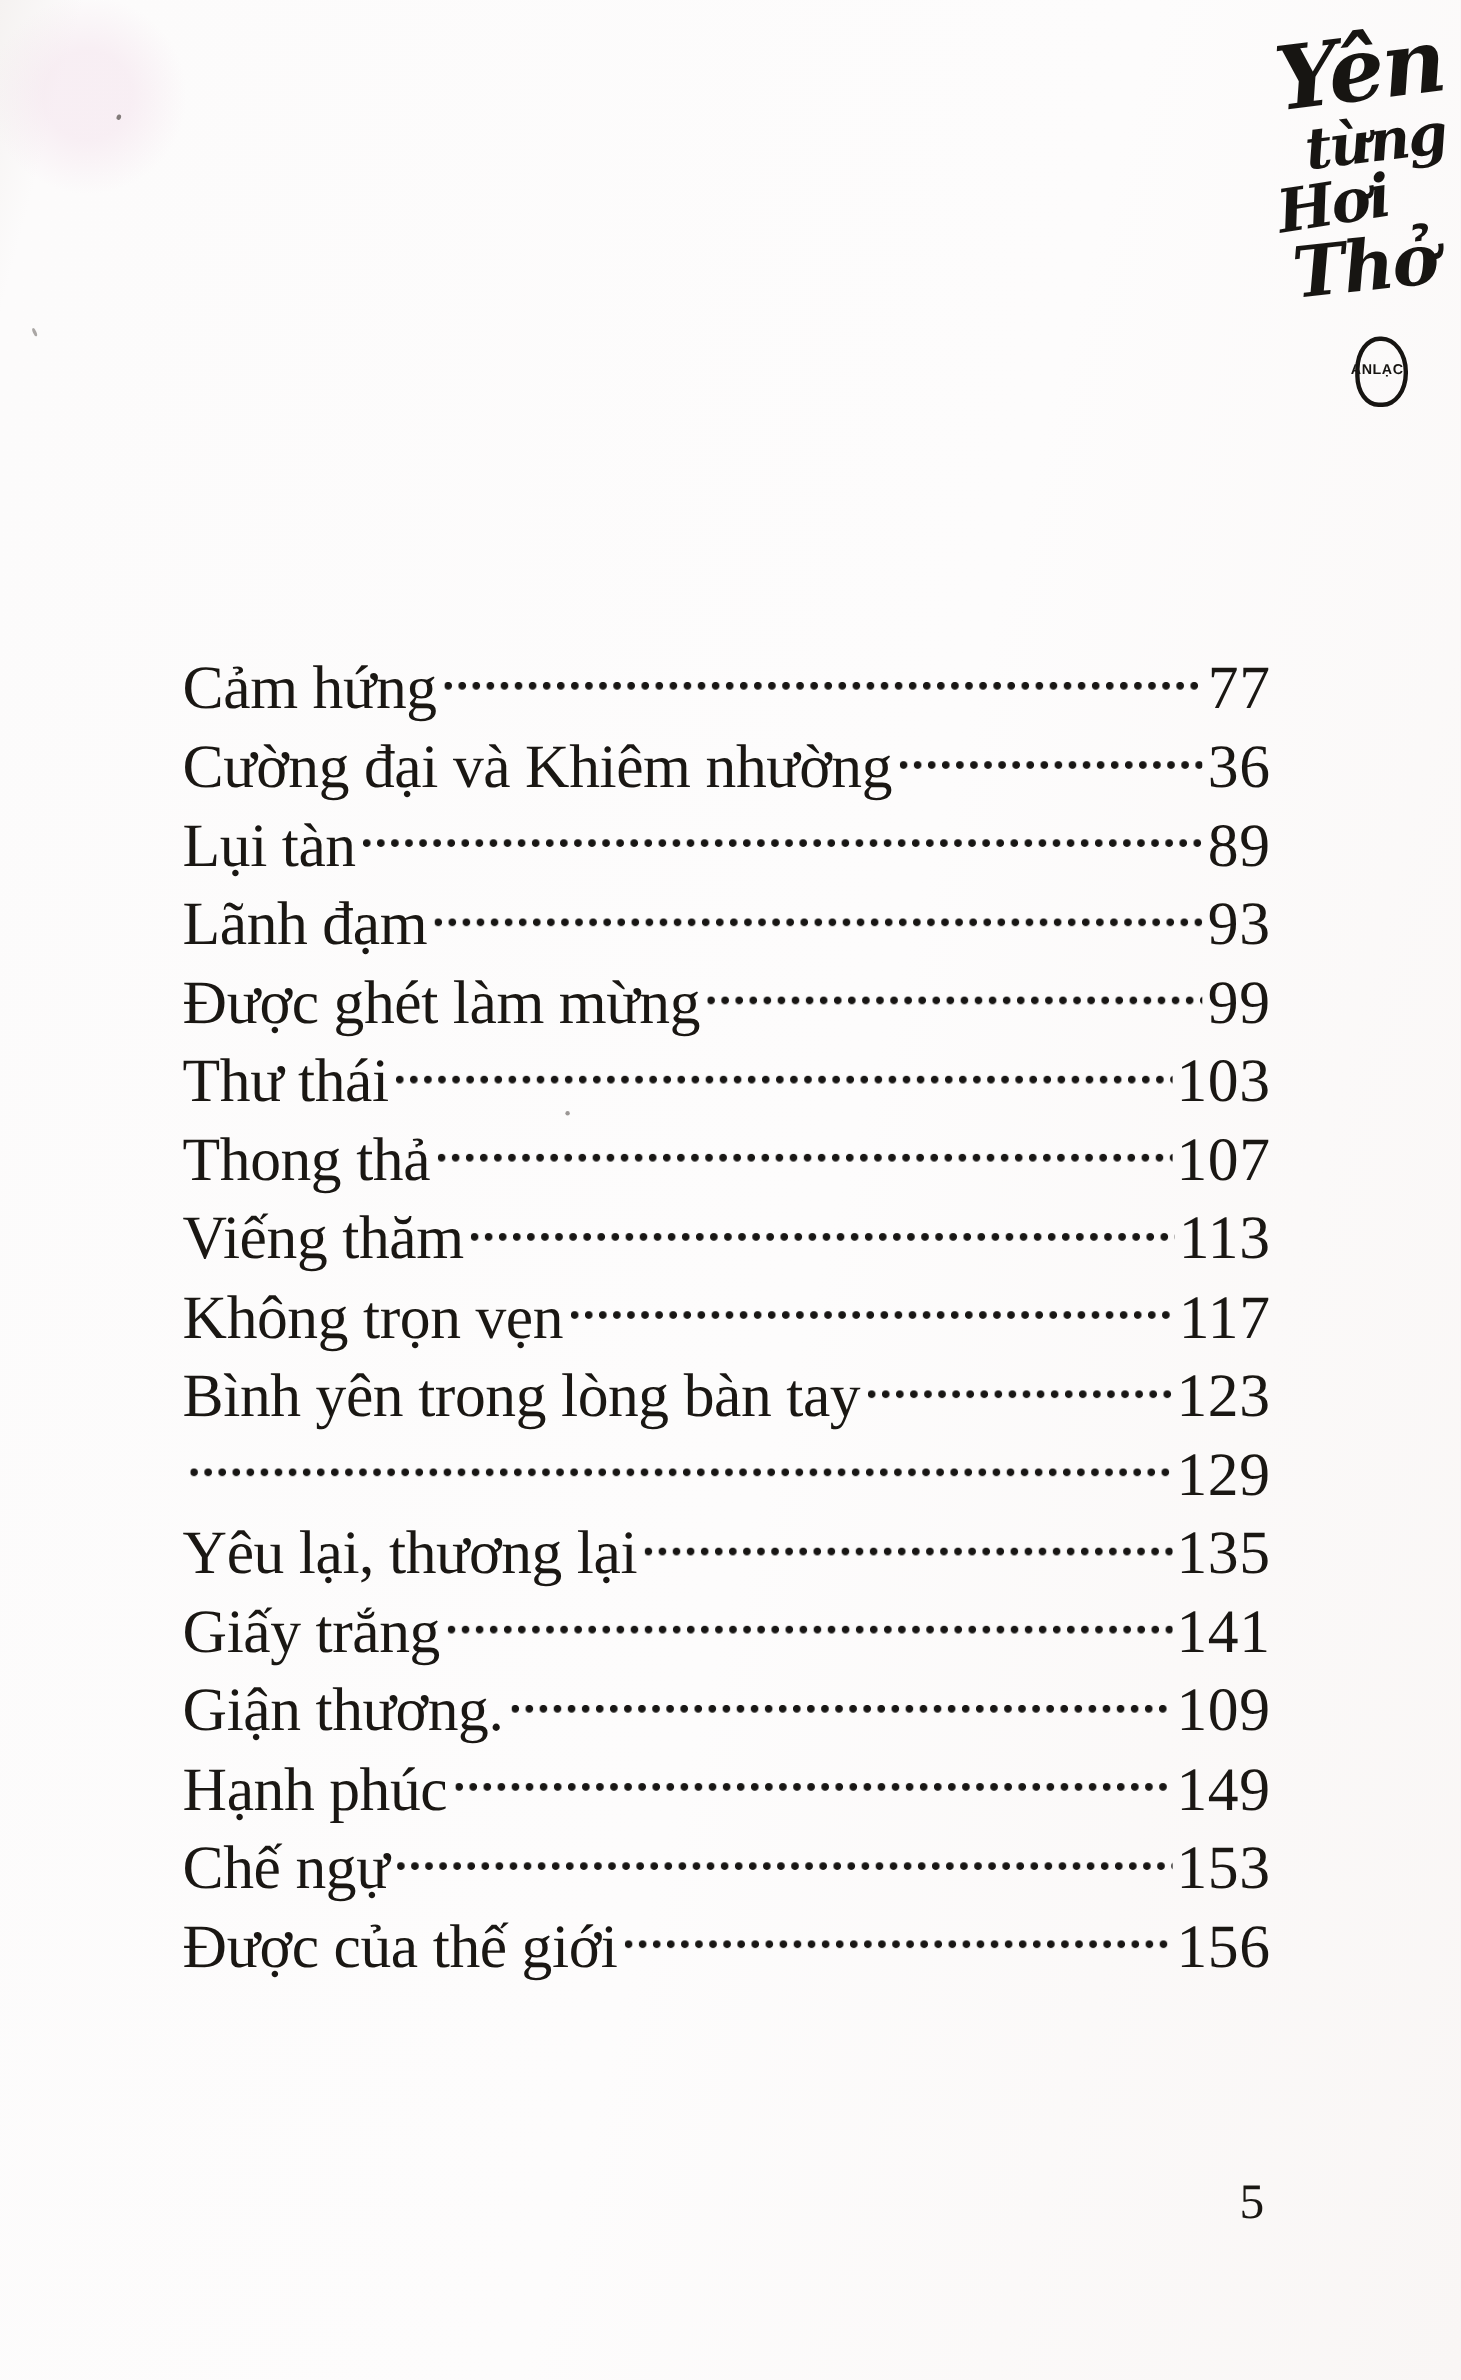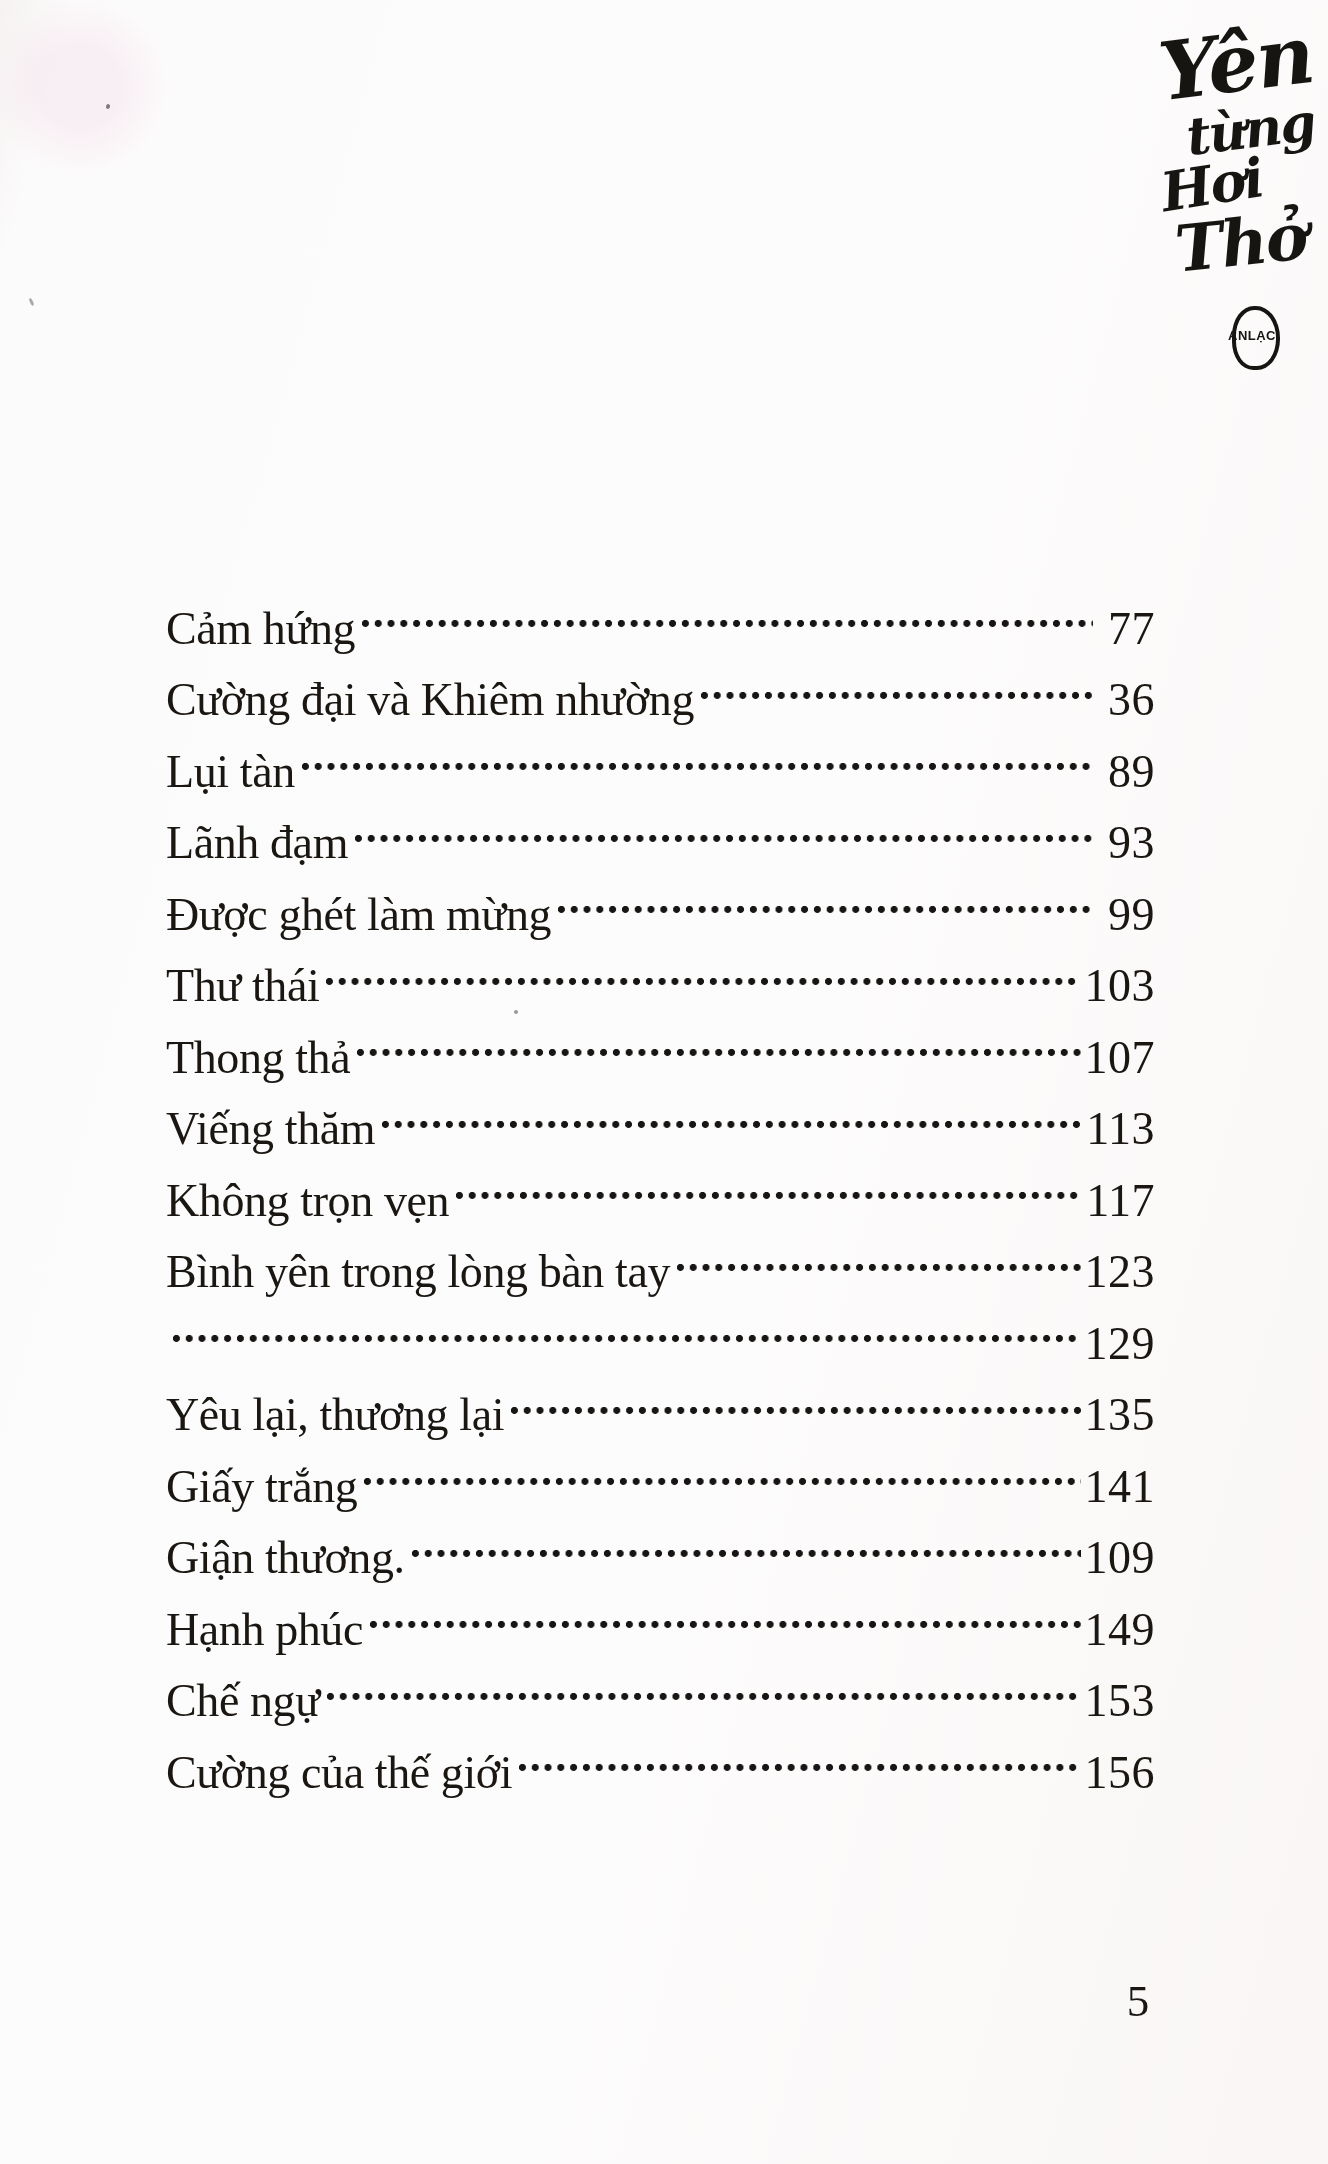--- a/index.html
+++ b/index.html
@@ -45,21 +45,21 @@
   .seal-marks { width: 18px; height: 3px; border-top: 2px solid #171512; border-bottom: 2px solid #171512; margin-bottom: 3px; }
   .seal-line { font-size: 13px; font-weight: bold; line-height: 12px; letter-spacing: 0.5px; color: #171512; }
 
   
   .toc {
     position: absolute; left: 166px; top: 572px; right: 173px;
   }
   .row {
     display: flex; align-items: baseline;
     height: 71.5px; line-height: 71.5px;
-    font-size: 46px; white-space: nowrap;
+    font-size: 56px; white-space: nowrap;
   }
   .title { flex: 0 0 auto; letter-spacing: -0.4px; }
   .leader {
     flex: 1 1 auto; min-width: 14px; height: 71.5px;
     margin: 0 4px 0 7px;
     background-image: radial-gradient(circle at 3.4px 3.4px, #181614 3.1px, rgba(0,0,0,0) 3.9px);
     background-size: 12.8px 7px;
     background-repeat: repeat-x;
     background-position: 0 48px;
   }
@@ -169,21 +169,21 @@
         <span class="title">Hạnh phúc</span>
         <span class="leader"></span>
         <span class="num">149</span>
       </div>
       <div class="row">
         <span class="title">Chế ngự</span>
         <span class="leader"></span>
         <span class="num">153</span>
       </div>
       <div class="row">
-        <span class="title">Cường của thế giới</span>
+        <span class="title">Được của thế giới</span>
         <span class="leader"></span>
         <span class="num">156</span>
       </div>
     </div>
 
   <div class="page-number">5</div>
 
   <div class="speck speck-1"></div>
   <div class="speck speck-2"></div>
   <div class="speck speck-3"></div>

